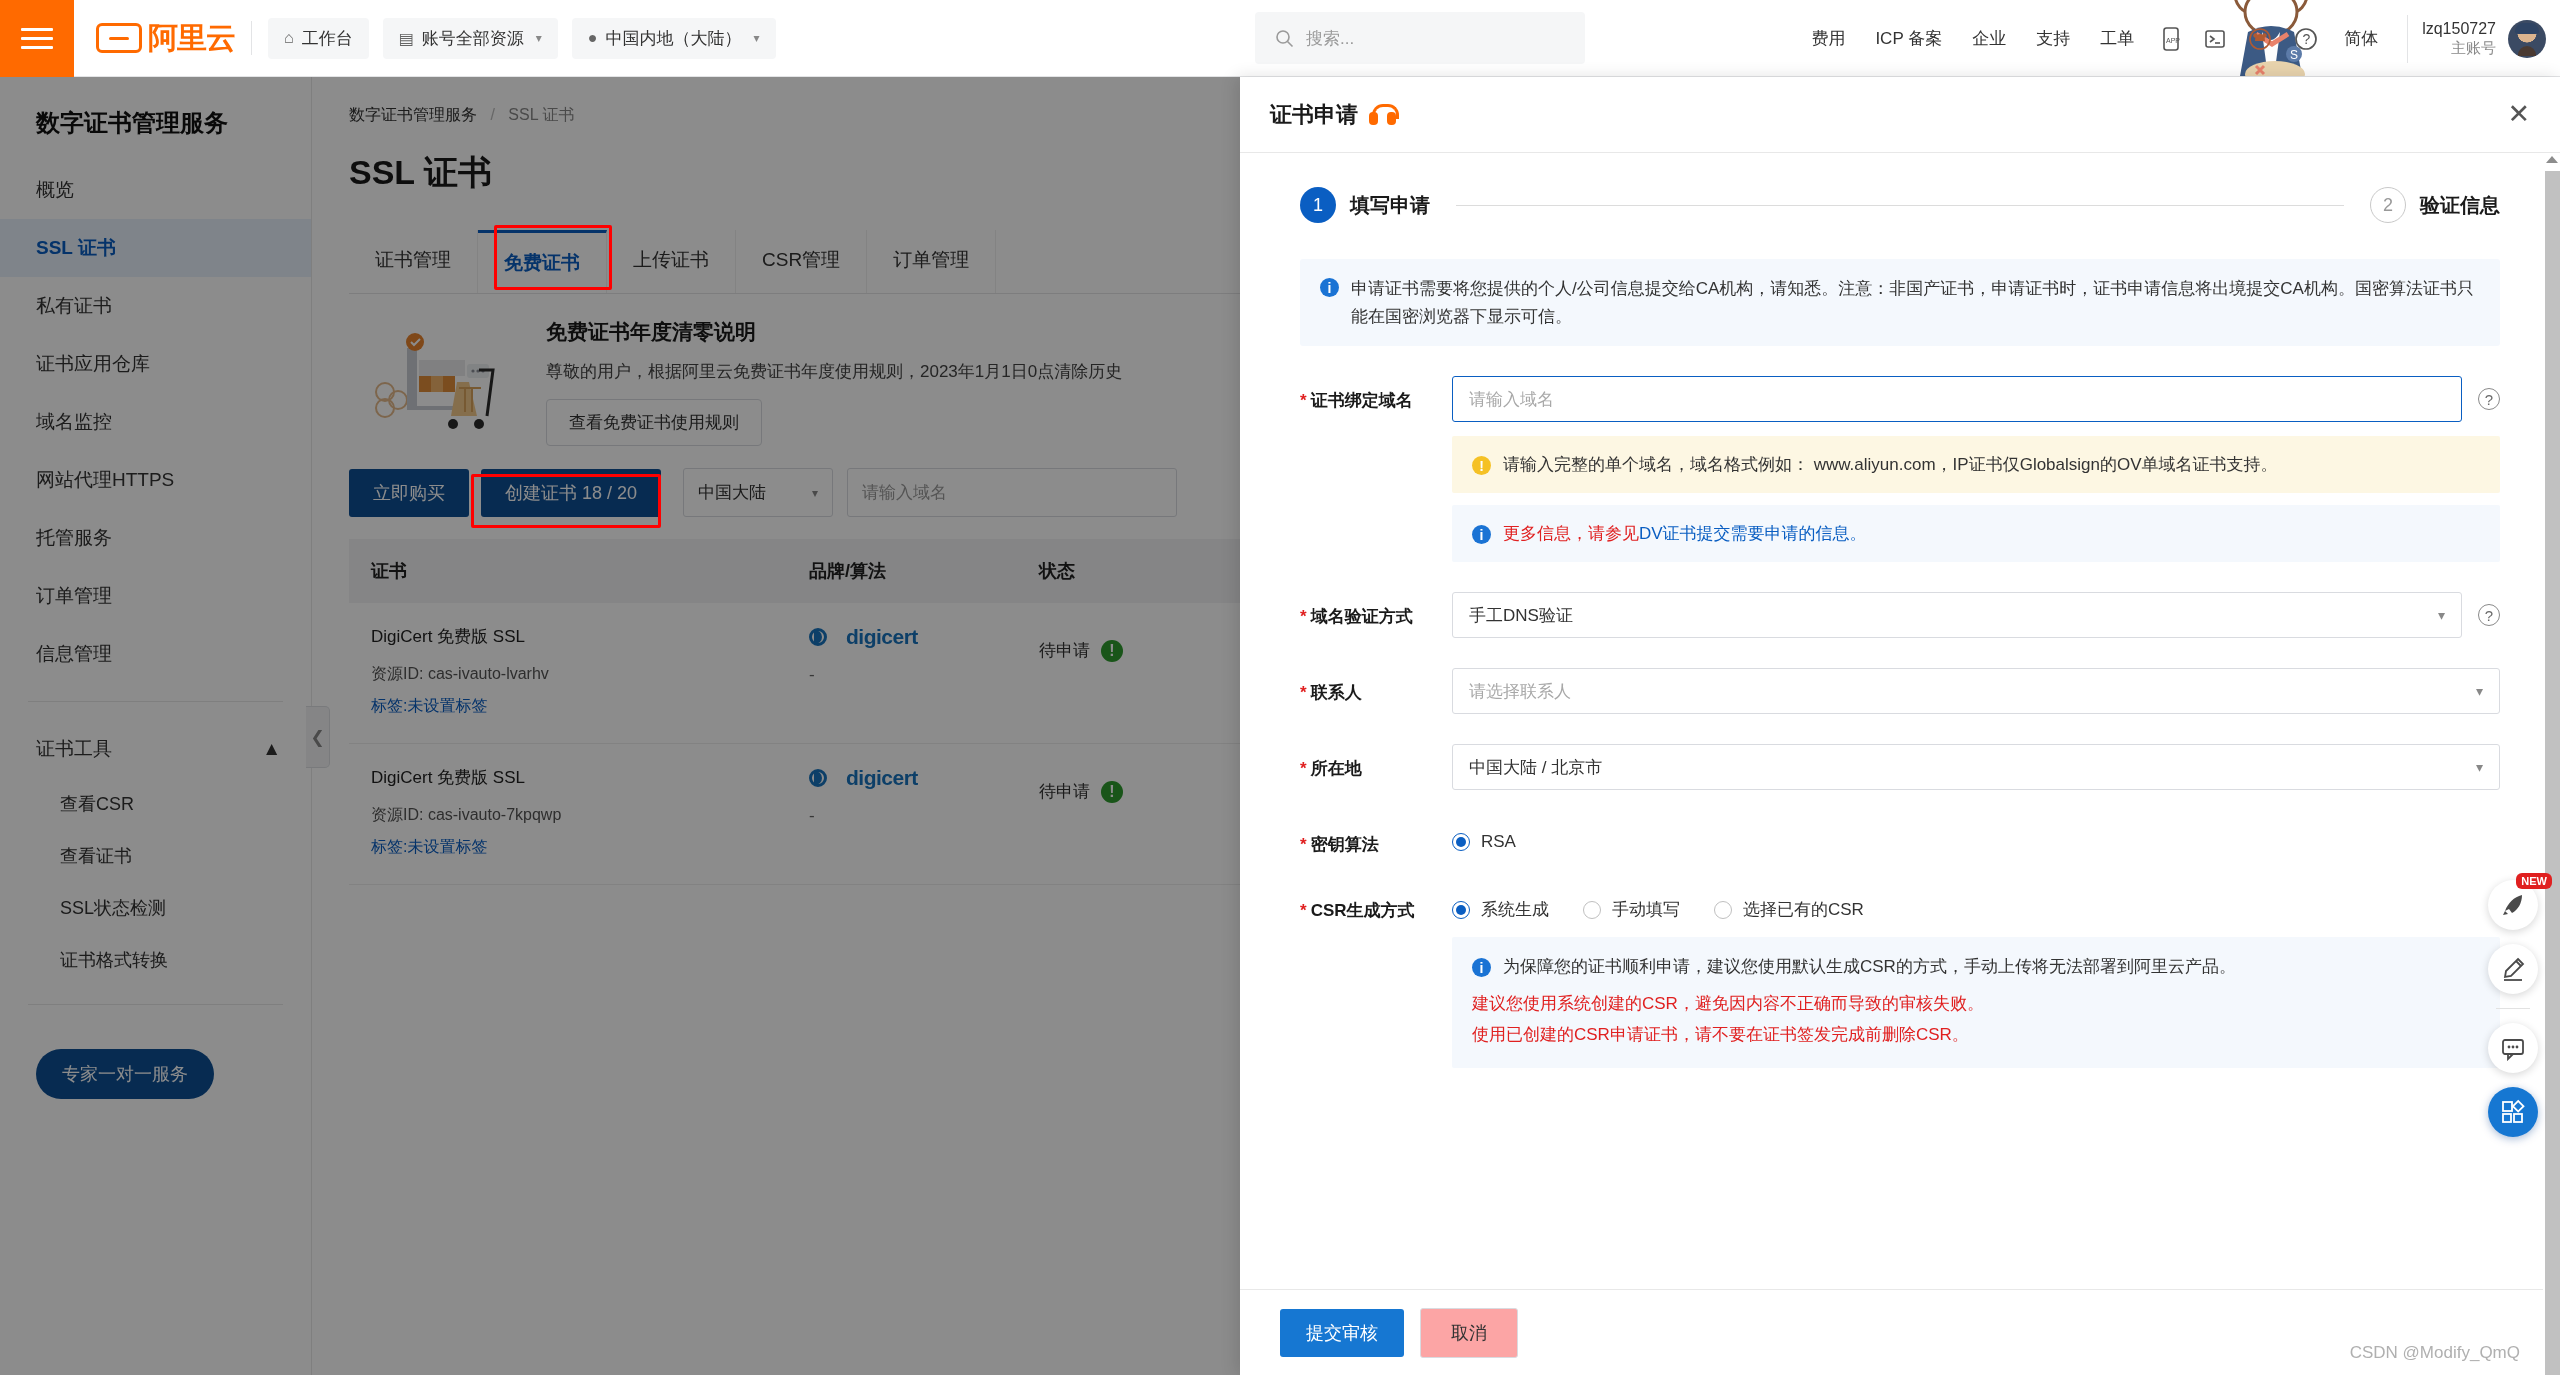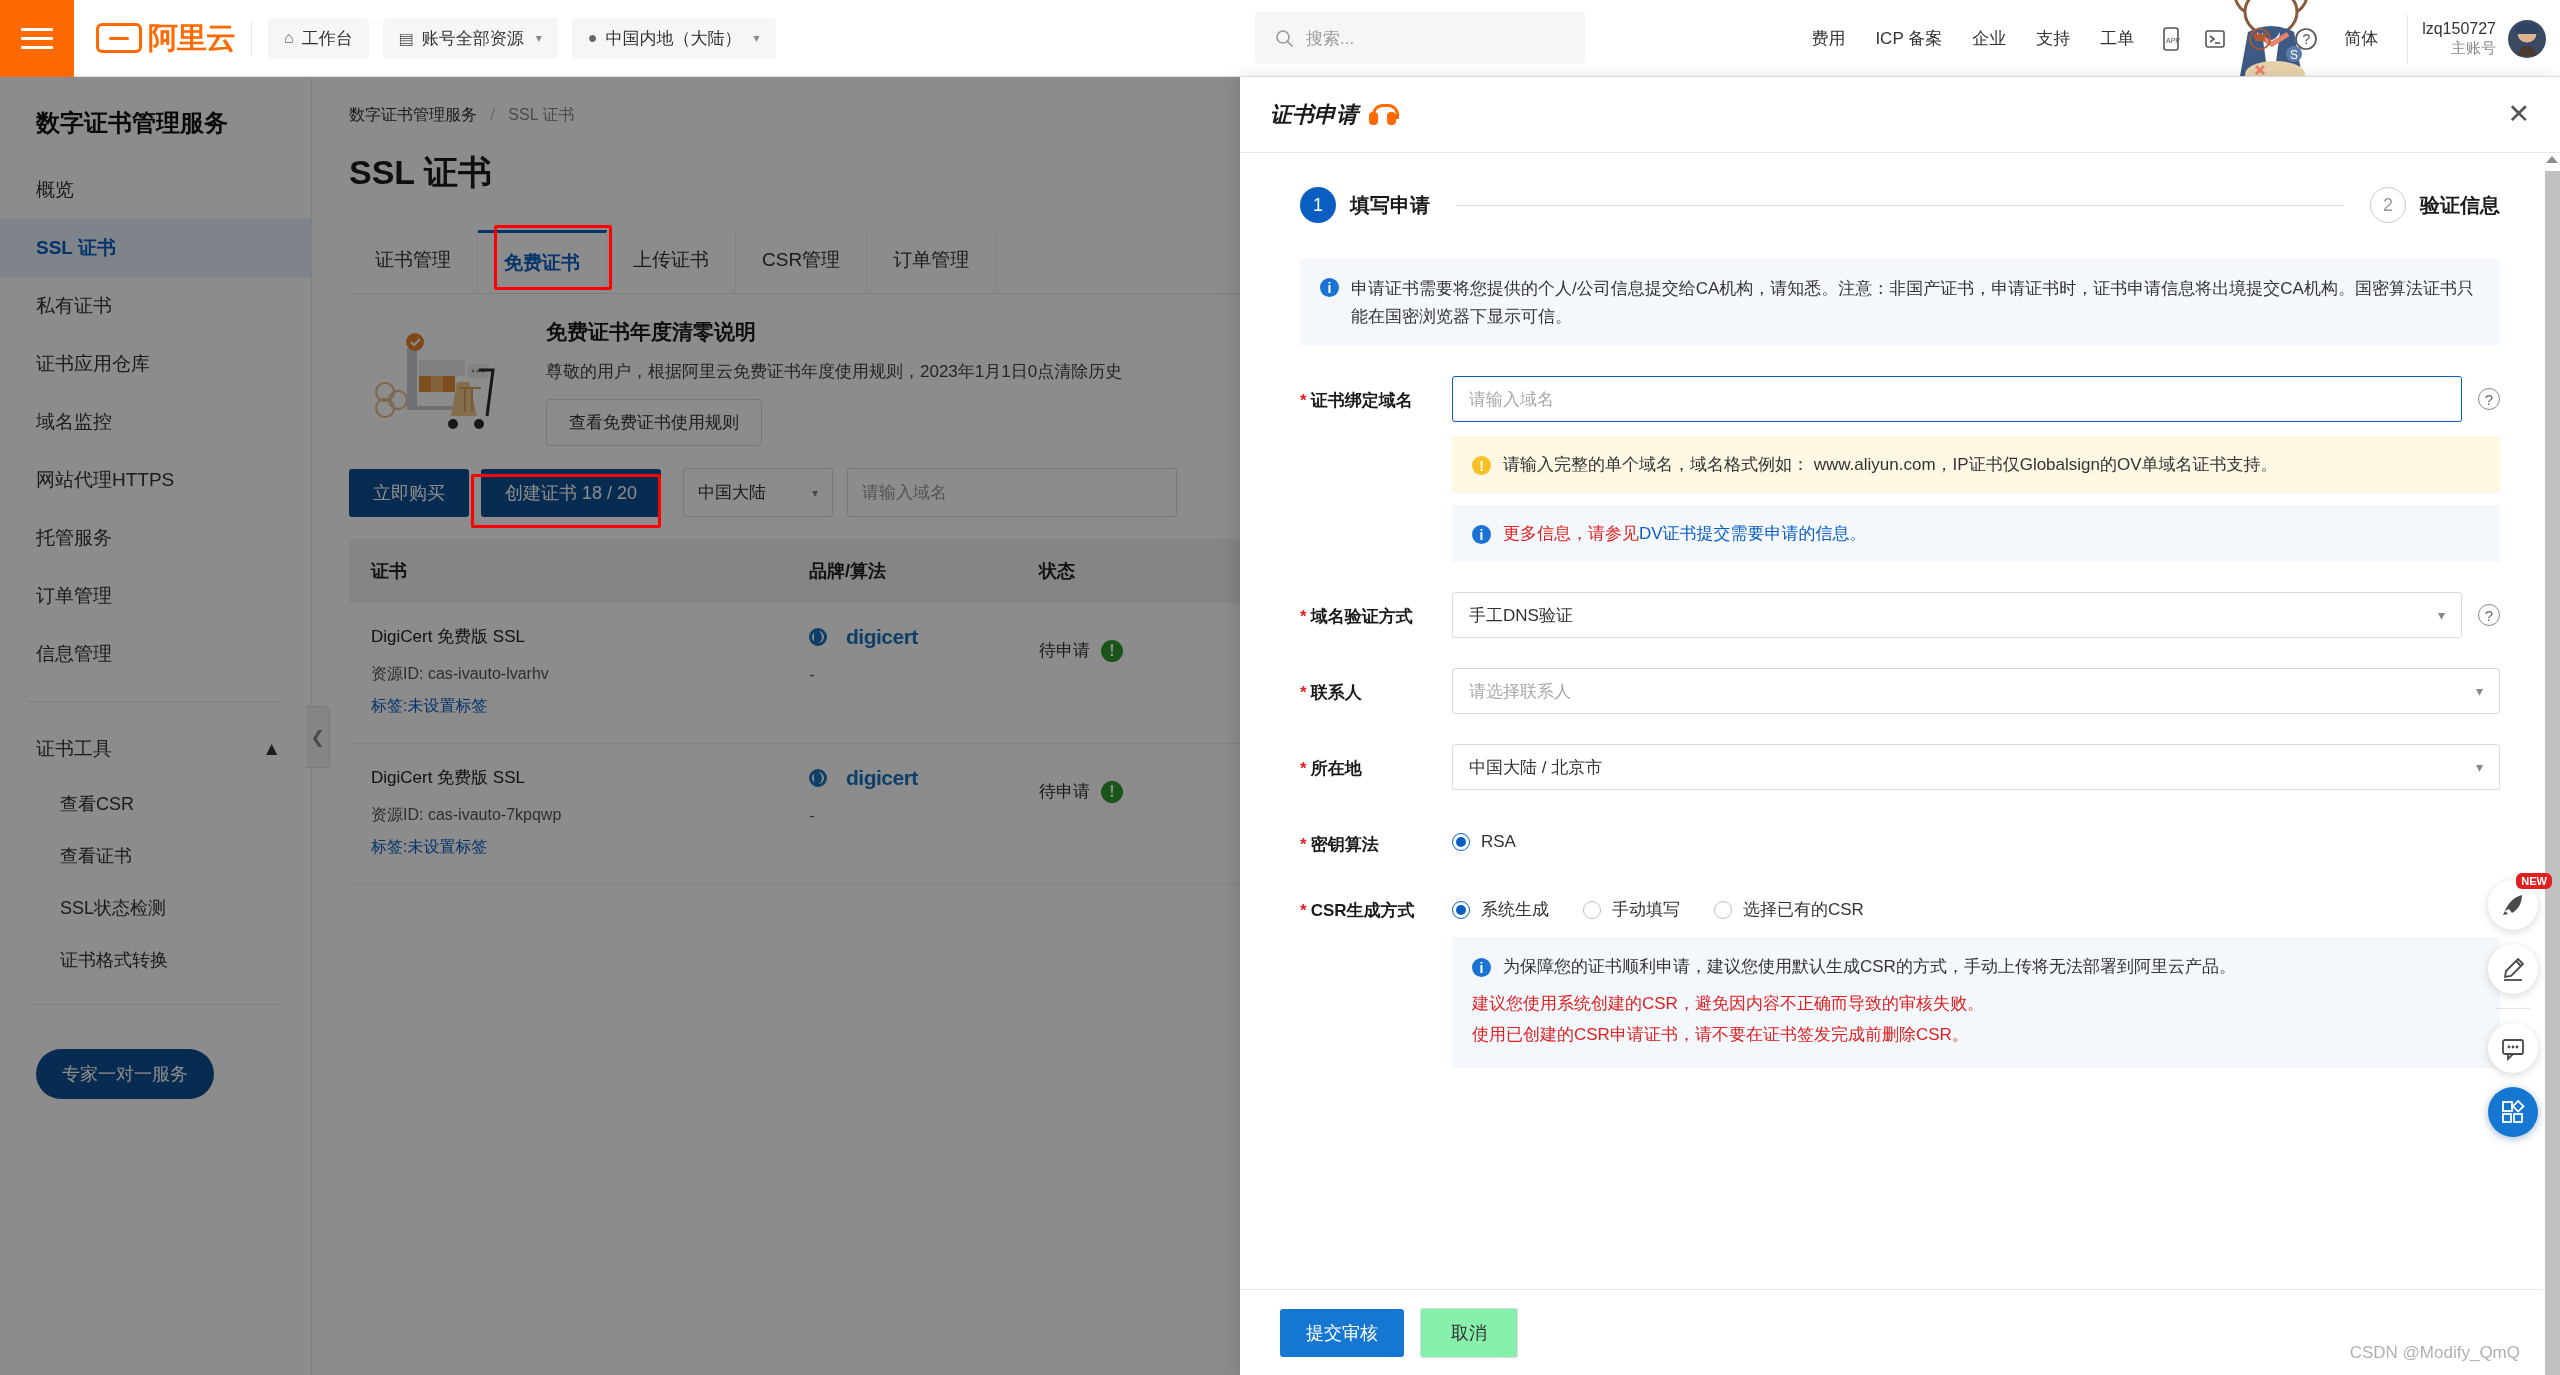--- a/index.html
+++ b/index.html
@@ -182,21 +182,21 @@
   
   .drawer {
     position:absolute; left: 1240px; top: 77px; width: 1320px; height: 1298px;
     background:#fff; z-index: 40; box-shadow: -4px 0 16px rgba(0,0,0,.12);
     display:flex; flex-direction: column;
   }
   .dr-head {
     height: 76px; border-bottom:1px solid #e8e8e8; display:flex;
     align-items:center; justify-content:space-between; padding: 0 30px; flex:none;
   }
-  .dr-title { font-size: 22px; font-weight:bold; color:#1a1a1a; display:flex; align-items:center; gap:12px;font-style:italic;}
+  .dr-title { font-size: 22px; font-weight:bold; color:#1a1a1a; display:flex; align-items:center; gap:12px;}
   .headset {
     width: 25px; height: 22px; position:relative; display:inline-block;
   }
   .headset::before{
     content:""; position:absolute; left:2px; top:0; width:21px; height:12px;
     border: 3px solid #ff6a00; border-bottom:none; border-radius: 11px 11px 0 0;
   }
   .headset::after{
     content:""; position:absolute; left:-1px; top:8px; width:9px; height:13px;
     background:#ff6a00; border-radius: 4px;
@@ -277,21 +277,21 @@
     margin-top: 16px; background:#f4f8fd; padding: 18px 20px 22px; border-radius:2px;
   }
   .csr-line1 { display:flex; gap:12px; align-items:flex-start; font-size:17px; color:#333;}
   .csr-red { font-size: 17px; color:#e02020; margin-top: 14px; }
 
   .dr-foot {
     flex:none; border-top:1px solid #e8e8e8; padding: 20px 40px;
     display:flex; gap: 16px; align-items:center; height: 86px;
   }
   .btn-sub { background:#1677d2; color:#fff; font-size:18px; padding:12px 26px; border-radius:3px; cursor:pointer;}
-  .btn-cancel { background:#86efac; color:#333; font-size:18px; padding:12px 30px; border:1px solid #d9dbe0; border-radius:3px; cursor:pointer;}
+  .btn-cancel { background:#fca5a5; color:#333; font-size:18px; padding:12px 30px; border:1px solid #d9dbe0; border-radius:3px; cursor:pointer;}
 
   .dr-scroll {
     position:absolute; right: 0; top: 76px; width: 17px; bottom: 0;
     background: #fff; z-index: 41;
   }
   .dr-scroll .trk { position:absolute; left:2px; top:18px; width:15px; bottom:0; background:#c1c1c1;}
   .dr-scroll .up { position:absolute; left:3px; top:3px; width:0;height:0;border-left:6px solid transparent;border-right:6px solid transparent;border-bottom:7px solid #8d8d8d;}
 
   
   .rail { position:absolute; right: 22px; top: 880px; z-index: 45; display:flex; flex-direction:column; align-items:center; gap: 14px;}

